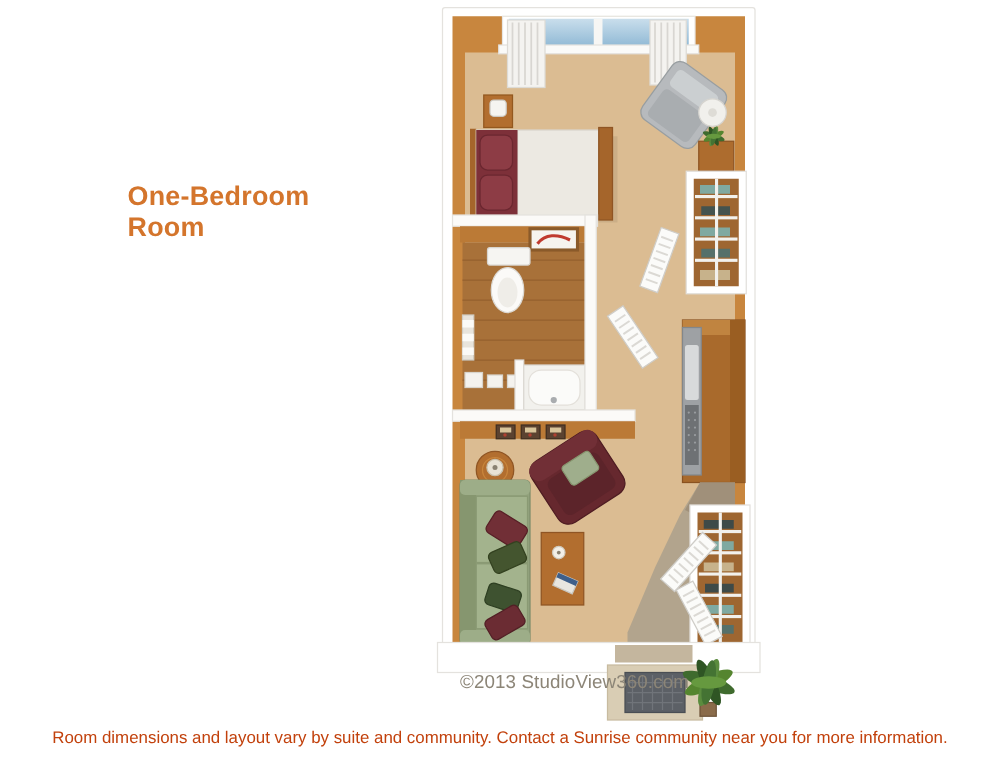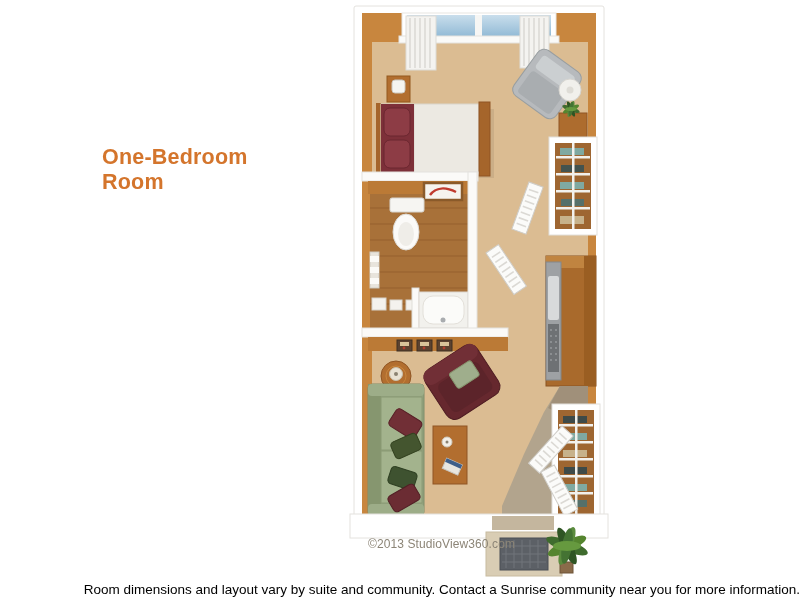--- a/index.html
+++ b/index.html
@@ -8,25 +8,25 @@
     font-family:"Liberation Sans",sans-serif;overflow:hidden;
   }
   #plan-title{
     position:absolute;left:102px;top:145px;
     font-size:21.5px;font-weight:bold;line-height:25px;
     color:#D4752C;letter-spacing:.2px;
   }
   #plan-svg{position:absolute;left:0;top:0;}
   #copyright{
     position:absolute;left:368px;top:537px;
-    font-size:12px;color:#8C8577;letter-spacing:.1px;
+    font-size:15px;color:#8C8577;letter-spacing:.1px;
   }
   #caption{
-    position:absolute;left:0;right:0;top:582px;text-align:right;
-    font-size:13.5px;color:#000000;
+    position:absolute;left:0;right:0;top:582px;text-align:center;
+    font-size:13.5px;color:#c2410c;
   }
 </style>
 </head>
 <body>
 
 <div id="canvas">
 
   <div id="plan-title">
     <span>One-Bedroom</span><br>
     <span>Room</span>

